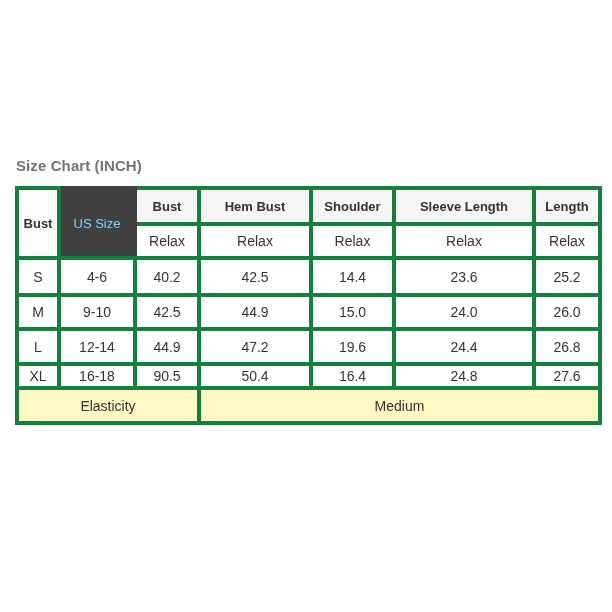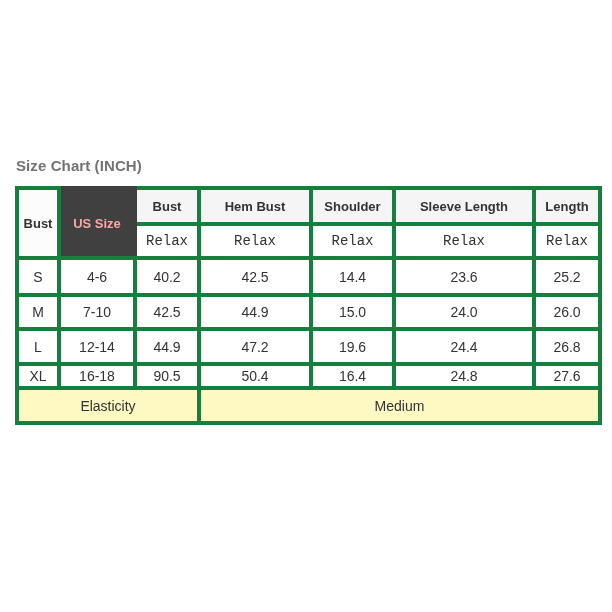--- a/index.html
+++ b/index.html
@@ -52,27 +52,27 @@
     font-weight: bold;
     font-size: 13px;
   }
   th.corner-size {
     background: #fcfcfc;
     font-weight: bold;
     font-size: 13px;
   }
   th.corner-us-size {
     background: #404040;
-    color: #fca5a5;
-    font-weight: bold;
+    color: #7dd3fc;
+    font-weight: normal;
     font-size: 13px;
     border-top-color: #404040;
     border-right-color: #404040;
   }
-  tr.fit-row td { background: #ffffff; font-family: Liberation Mono, monospace; }
+  tr.fit-row td { background: #ffffff; }
   tr.footer-row td { background: #fef9c3; }
 </style>
 </head>
 <body>
 
 <div class="chart-title">Size Chart (INCH)</div>
 
 <table class="size-chart">
   <colgroup>
     <col style="width:42px">
@@ -108,21 +108,21 @@
     <td>4-6</td>
     <td>40.2</td>
     <td>42.5</td>
     <td>14.4</td>
     <td>23.6</td>
     <td>25.2</td>
   </tr>
 
   <tr class="data-row-m">
     <td>M</td>
-    <td>7-10</td>
+    <td>9-10</td>
     <td>42.5</td>
     <td>44.9</td>
     <td>15.0</td>
     <td>24.0</td>
     <td>26.0</td>
   </tr>
 
   <tr class="data-row-l">
     <td>L</td>
     <td>12-14</td>

